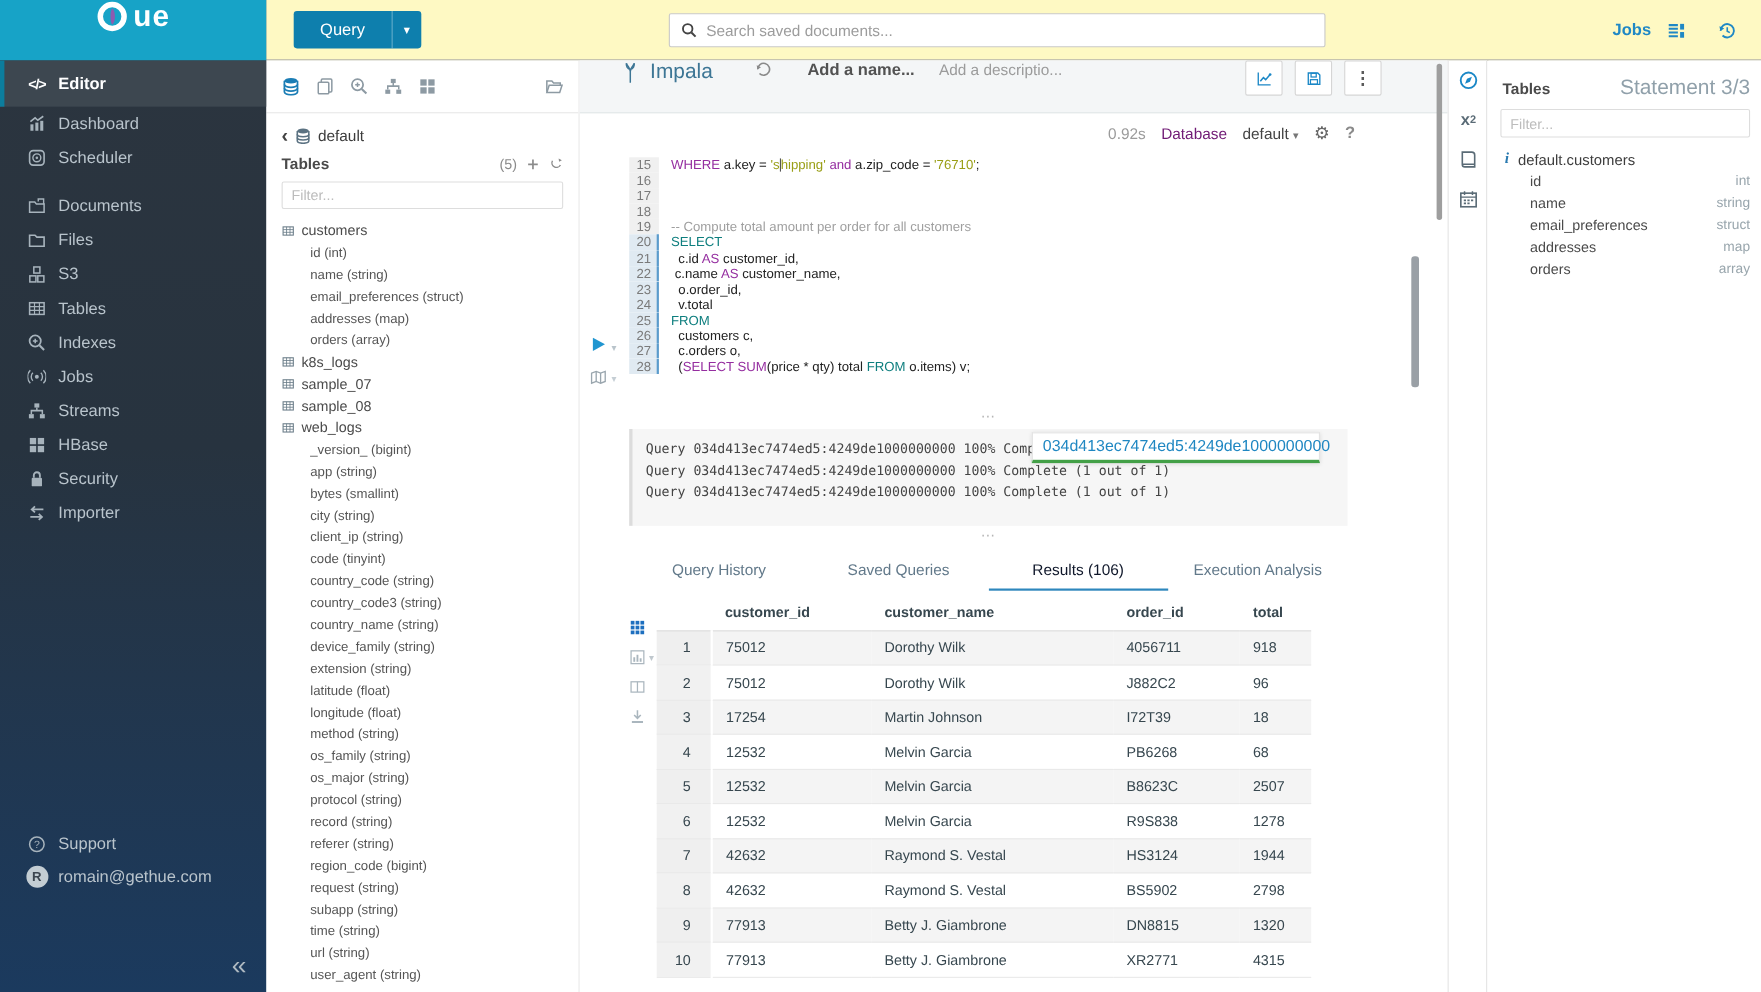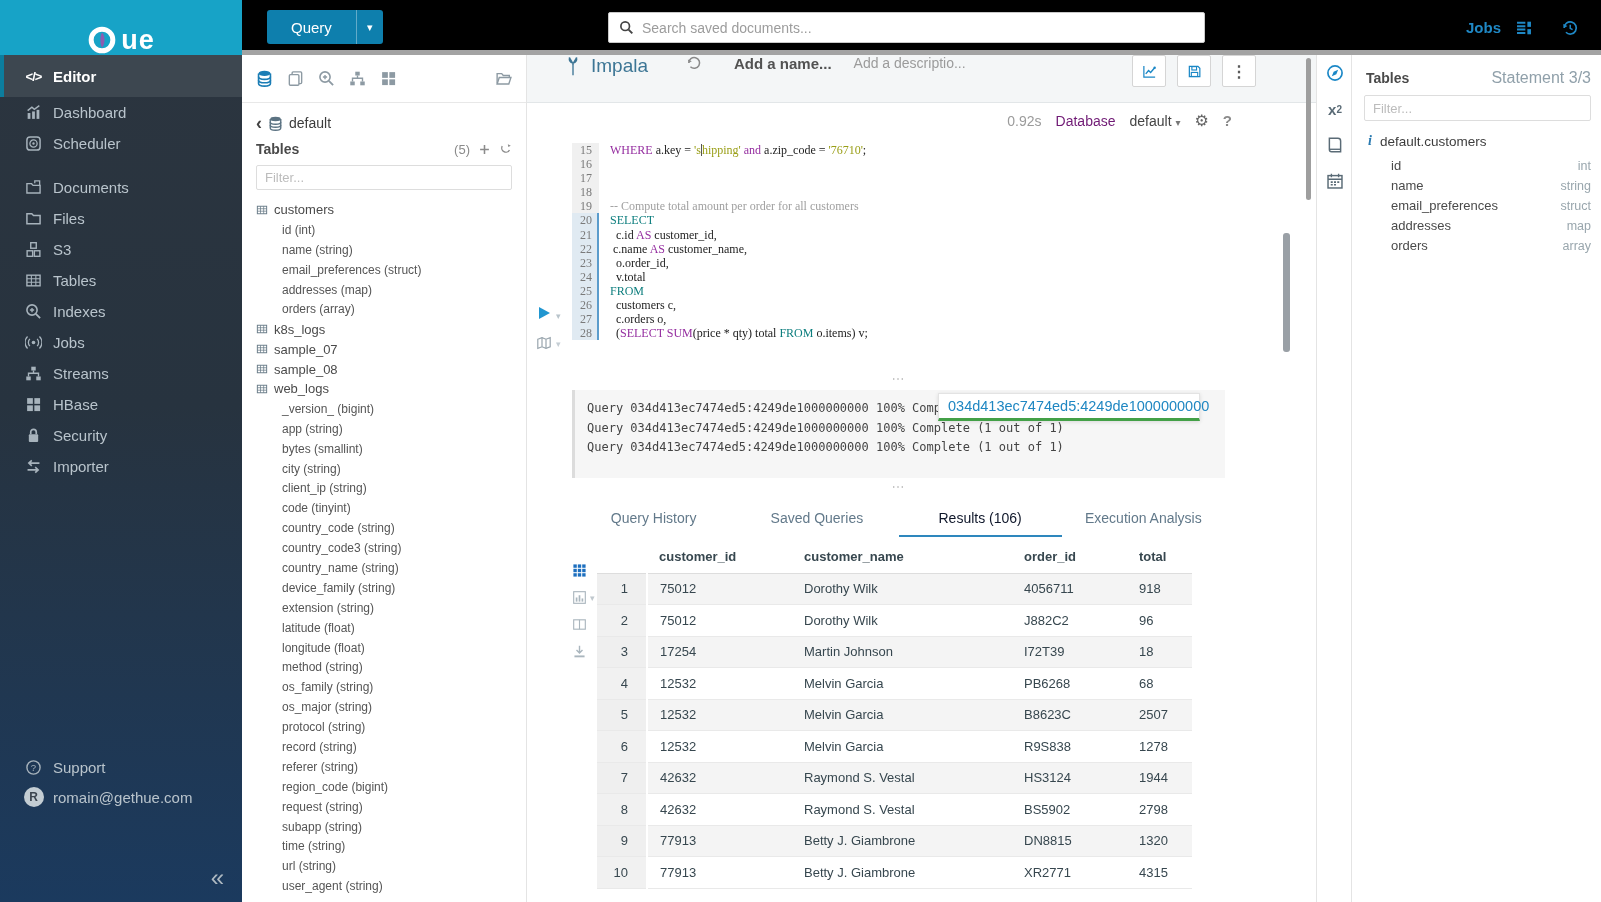--- a/index.html
+++ b/index.html
@@ -4,39 +4,39 @@
 <style>
   *{box-sizing:border-box;margin:0;padding:0}
   body{width:1601px;height:902px;font-family:"Liberation Sans",sans-serif;overflow:hidden;background:#fff;color:#333}
   #app{position:relative;width:1601px;height:902px}
   .svgi{width:17px;height:17px;display:block}
 
   
   .sidebar{position:absolute;left:0;top:0;width:242px;height:902px;
     background:linear-gradient(180deg,#2c353f 0%,#27333f 45%,#1b3a5e 100%);z-index:5}
   .logo-band{position:absolute;top:0;left:0;width:242px;height:55px;background:#17a3c7;
-    display:flex;align-items:flex-end;justify-content:center;gap:4px}
+    display:flex;align-items:flex-start;justify-content:center;gap:4px}
   .logo-ring{width:30px;height:30px}
   .logo-text{color:#fff;font-size:27px;font-weight:bold;letter-spacing:1px;line-height:30px}
   .side-nav{position:absolute;top:55px;left:0;right:0}
   .side-item{display:flex;align-items:center;height:31px;padding-left:23px;color:#b9c4cc;font-size:15px;cursor:pointer}
   .side-item .si-icon{width:21px;margin-right:9px;color:#a7b3bc;display:flex;align-items:center;justify-content:center}
   .side-item.active{height:42px;background:#3d4750;color:#fff;font-weight:bold;border-left:4px solid #0c7d9d;padding-left:19px}
   .side-item.active .si-icon{color:#fff}
   .side-item.gap{margin-top:13px}
   .code-glyph{font-weight:bold;font-size:13px;letter-spacing:-1px;font-family:"Liberation Sans",sans-serif}
   .side-footer{position:absolute;left:0;bottom:0;width:242px;height:150px}
   .foot-item{display:flex;align-items:center;height:30px;padding-left:23px;color:#b9c4cc;font-size:15px;cursor:pointer}
   .foot-item .si-icon{width:21px;margin-right:9px;color:#a7b3bc;display:flex;align-items:center;justify-content:center}
   .avatar{width:20px;height:20px;border-radius:50%;background:#c3cdd3;color:#3c4650;font-size:12px;font-weight:bold;
     display:flex;align-items:center;justify-content:center}
   .collapse-btn{position:absolute;right:18px;bottom:14px;color:#aeb9c1;font-size:24px;cursor:pointer;line-height:20px}
 
   
-  .topnav{position:absolute;left:242px;top:0;width:1359px;height:55px;background:#000000;border-bottom:5px solid #a3a3a3}
+  .topnav{position:absolute;left:242px;top:0;width:1359px;height:55px;background:#fef9c3;border-bottom:1px solid #a3a3a3}
   .query-btn{position:absolute;left:25px;top:10px;height:34px;display:flex;background:#0e7fad;border-radius:3px;
     color:#fff;font-size:15px;cursor:pointer;overflow:hidden}
   .query-main{padding:0 24px;display:flex;align-items:center;border-right:1px solid rgba(255,255,255,.35)}
   .query-caret{width:26px;display:flex;align-items:center;justify-content:center;font-size:11px}
   .top-search{position:absolute;left:366px;top:12px;width:597px;height:31px;border:1px solid #c9c9c9;border-radius:2px;
     display:flex;align-items:center;padding:0 10px;background:#fff}
   .top-search .svgi{width:15px;height:15px;color:#444;margin-right:8px;flex:none}
   .top-search input{border:none;outline:none;flex:1;font-size:14px;color:#444;font-family:"Liberation Sans",sans-serif}
   .top-search input::placeholder{color:#9c9c9c}
   .jobs-cluster{position:absolute;right:22px;top:0;height:55px;display:flex;align-items:center;gap:14px}
@@ -84,21 +84,21 @@
   .status-row{position:absolute;left:0;top:48px;width:100%;height:35px;display:flex;align-items:center;
     justify-content:flex-end;padding-right:84px;gap:14px;font-size:14px}
   .dur{color:#9b9b9b}
   .db-label{color:#701a75}
   .db-value{color:#444;cursor:pointer}
   .db-value .caret{font-size:10px;color:#777}
   .gear{color:#666;font-size:16px;cursor:pointer}
   .help{color:#8a8a8a;font-weight:bold;font-size:15px;cursor:pointer}
 
   .code-area{position:absolute;left:0;top:83px;width:100%;height:282px;padding:5px 0 0 45px;cursor:text}
-  .cl{display:flex;height:14.1px;line-height:14.1px;font-family:Liberation Serif, serif;font-size:12px;white-space:pre}
+  .cl{display:flex;height:14.1px;line-height:14.1px;font-family:Liberation Sans, sans-serif;font-size:12px;white-space:pre}
   .ln{width:27px;padding-right:7px;text-align:right;background:#f0f0f0;color:#7a7a7a;flex:none}
   .ln.act{background:#e0eaf2;box-shadow:inset -2px 0 0 #5b9ccc}
   .ct{padding-left:11px}
   .tk-kw{color:#952ea0}.tk-stmt{color:#0d7e7e}.tk-str{color:#999e16}.tk-cmt{color:#9f9f9f}.tk-txt{color:#222}
   .cursor{display:inline-block;width:1px;height:12px;background:#555;vertical-align:-2px}
   .play-btn{position:absolute;left:9px;top:250px;color:#2196d0;cursor:pointer}
   .play-btn .svgi{width:16px;height:16px}
   .mini-caret{position:absolute;left:29px;top:256px;color:#b9c4cb;font-size:9px;cursor:pointer}
   .book-btn{position:absolute;left:9px;top:280px;color:#9aa6ae;cursor:pointer}
   .book-btn .svgi{width:16px;height:16px}
@@ -141,27 +141,27 @@
   
   .right-strip{position:absolute;left:1316px;top:55px;width:36px;height:847px;background:#fff;border-left:1px solid #e4e4e4;border-right:1px solid #e4e4e4}
   .strip-icon{width:36px;height:36px;display:flex;align-items:center;justify-content:center;color:#5a6b76;cursor:pointer}
   .strip-icon.active{color:#1a87c6}
   .strip-icon .svgi{width:18px;height:18px}
   .x2{font-size:15px;font-weight:bold;color:#5a6b76}
   .x2 sup{font-size:10px}
   .right-panel{position:absolute;left:1353px;top:55px;width:248px;height:847px;background:#fff;overflow:hidden}
   .rp-head{display:flex;align-items:center;padding:14px 10px 8px 13px}
   .rp-title{font-size:14px;font-weight:bold;color:#4a4a4a}
-  .rp-statement{margin-left:auto;font-size:16px;color:#90a0aa}
+  .rp-statement{margin-left:auto;font-size:19px;color:#90a0aa}
   .rp-filter{margin:0 10px 8px 11px;height:26px;border:1px solid #ddd;border-radius:2px;display:flex;align-items:center;padding:0 8px}
   .rp-filter input{border:none;outline:none;width:100%;font-size:13px;font-family:"Liberation Sans",sans-serif}
   .rp-filter input::placeholder{color:#bcbcbc}
   .rp-table-row{display:flex;align-items:center;gap:8px;padding:4px 10px 4px 15px;font-size:13.5px;color:#3d3d3d;cursor:pointer}
   .info-i{font-family:"Liberation Serif",serif;font-style:italic;font-weight:bold;color:#2a7ab0;font-size:14px}
-  .rp-col{display:flex;align-items:flex-end;height:20px;padding:0 10px 0 38px;font-size:13px;color:#4a4a4a;cursor:pointer}
+  .rp-col{display:flex;align-items:flex-start;height:20px;padding:0 10px 0 38px;font-size:13px;color:#4a4a4a;cursor:pointer}
   .rp-col .type{margin-left:auto;color:#99a6ad;font-size:12.5px}
 </style>
 </head>
 <body>
 
 <div id="app">
 
   <aside class="sidebar">
     <div class="logo-band">
       <svg class="logo-ring" viewBox="0 0 36 36">

